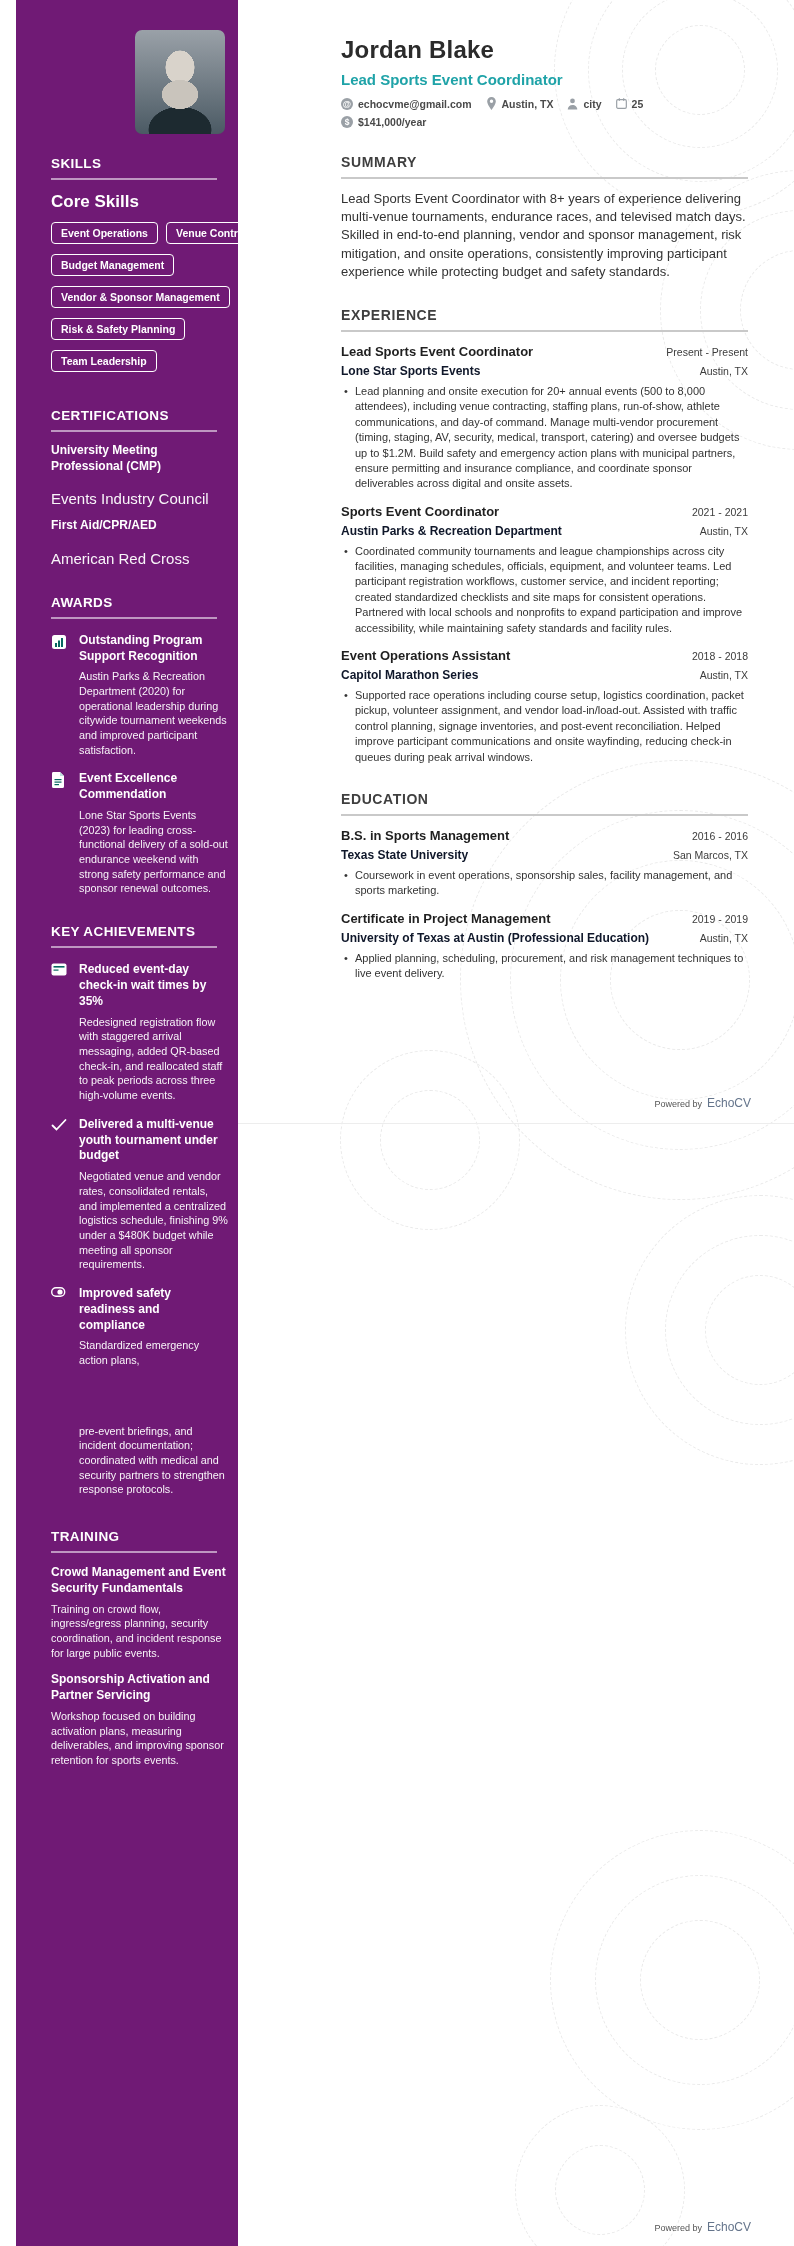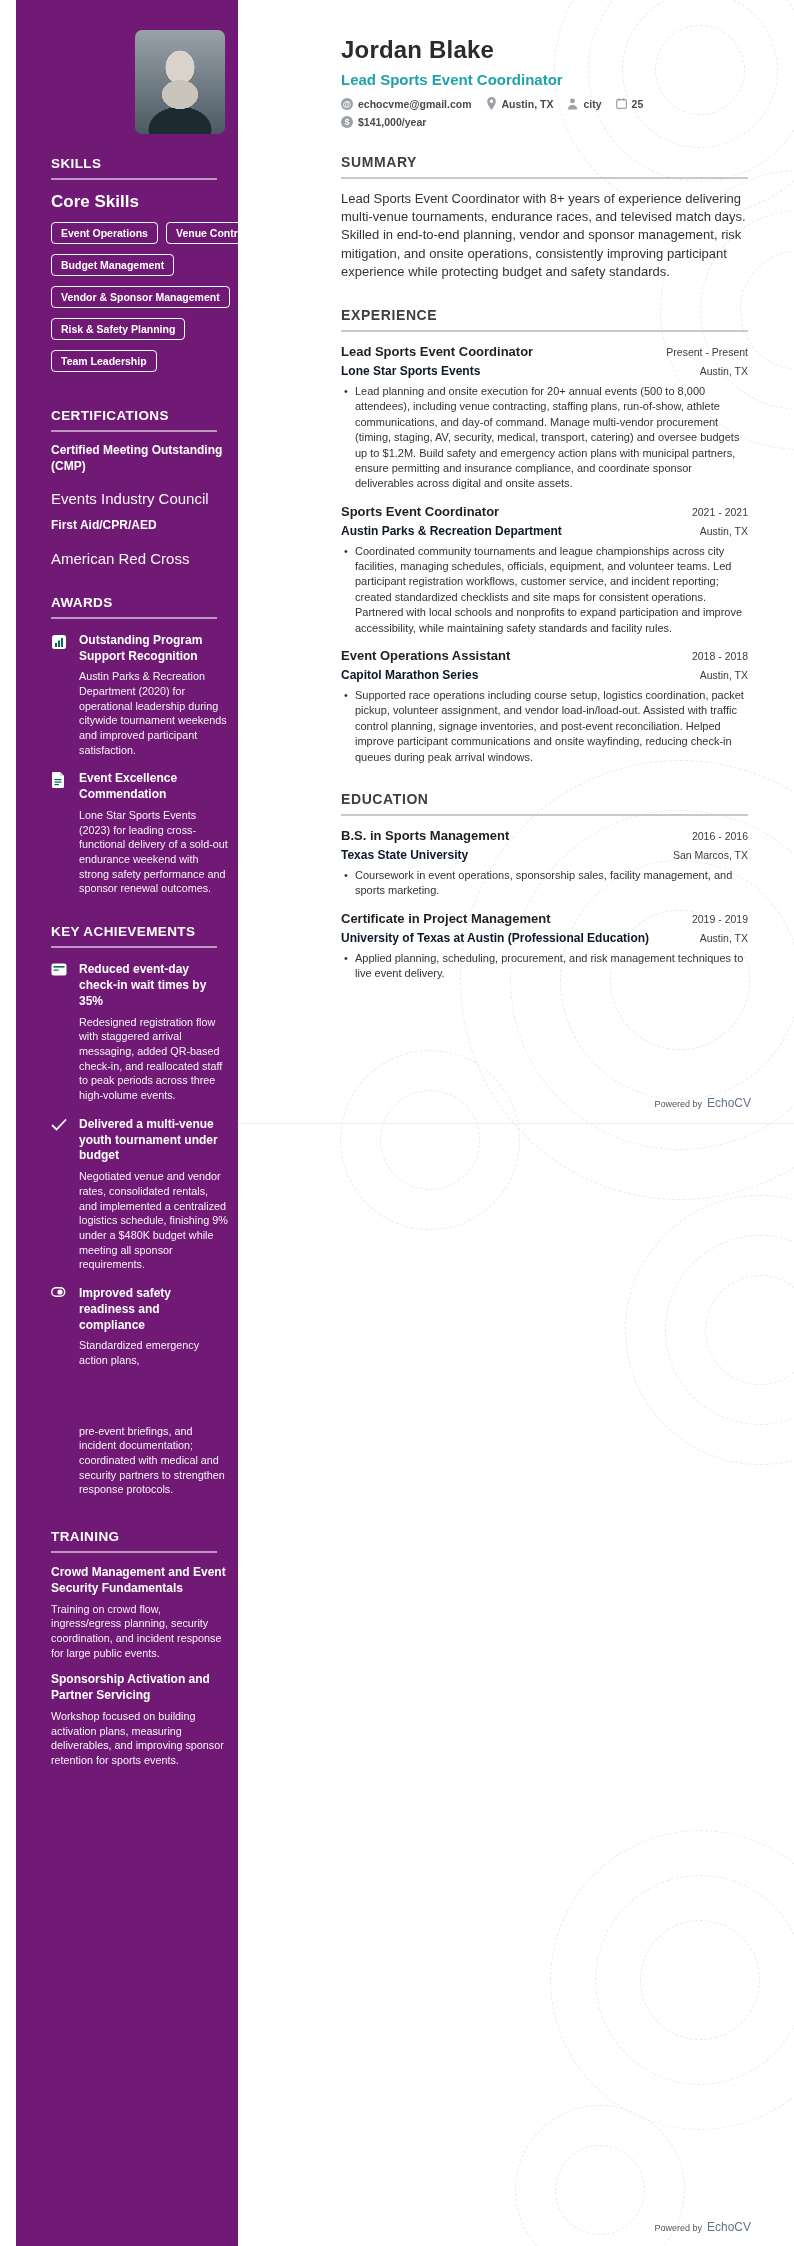--- a/index.html
+++ b/index.html
@@ -134,21 +134,21 @@
       <div class="pill">Vendor &amp; Sponsor Management</div>
       <div class="pill">Risk &amp; Safety Planning</div>
       <div class="pill">Team Leadership</div>
     </div>
   </section>
 
   <section class="s-section">
     <div class="s-heading">CERTIFICATIONS</div>
     <div class="s-rule"></div>
     <div class="cert">
-      <div class="cert-title">Certified Meeting Outstanding (CMP)</div>
+      <div class="cert-title">University Meeting Professional (CMP)</div>
       <div class="cert-org">Events Industry Council</div>
     </div>
     <div class="cert">
       <div class="cert-title">First Aid/CPR/AED</div>
       <div class="cert-org">American Red Cross</div>
     </div>
   </section>
 
   <section class="s-section" style="margin-top:28px;">
     <div class="s-heading">AWARDS</div>

